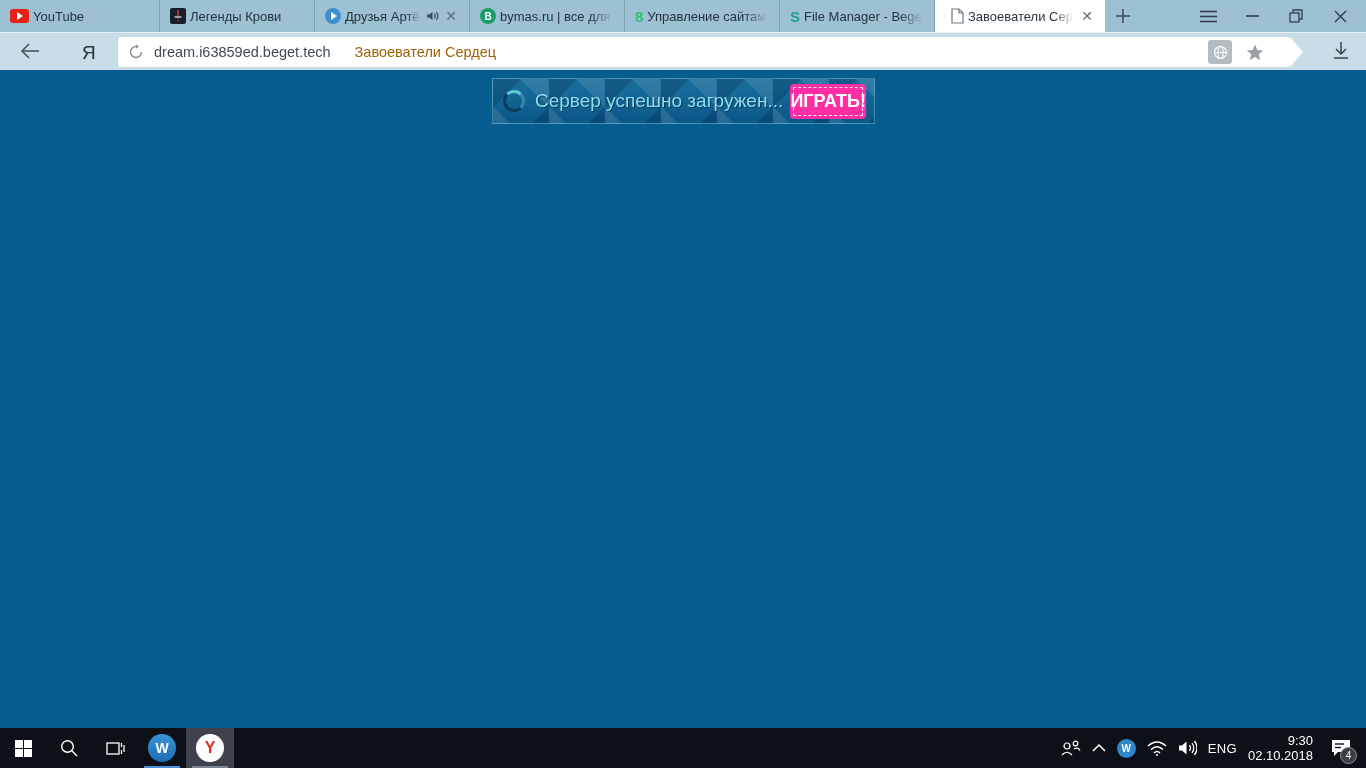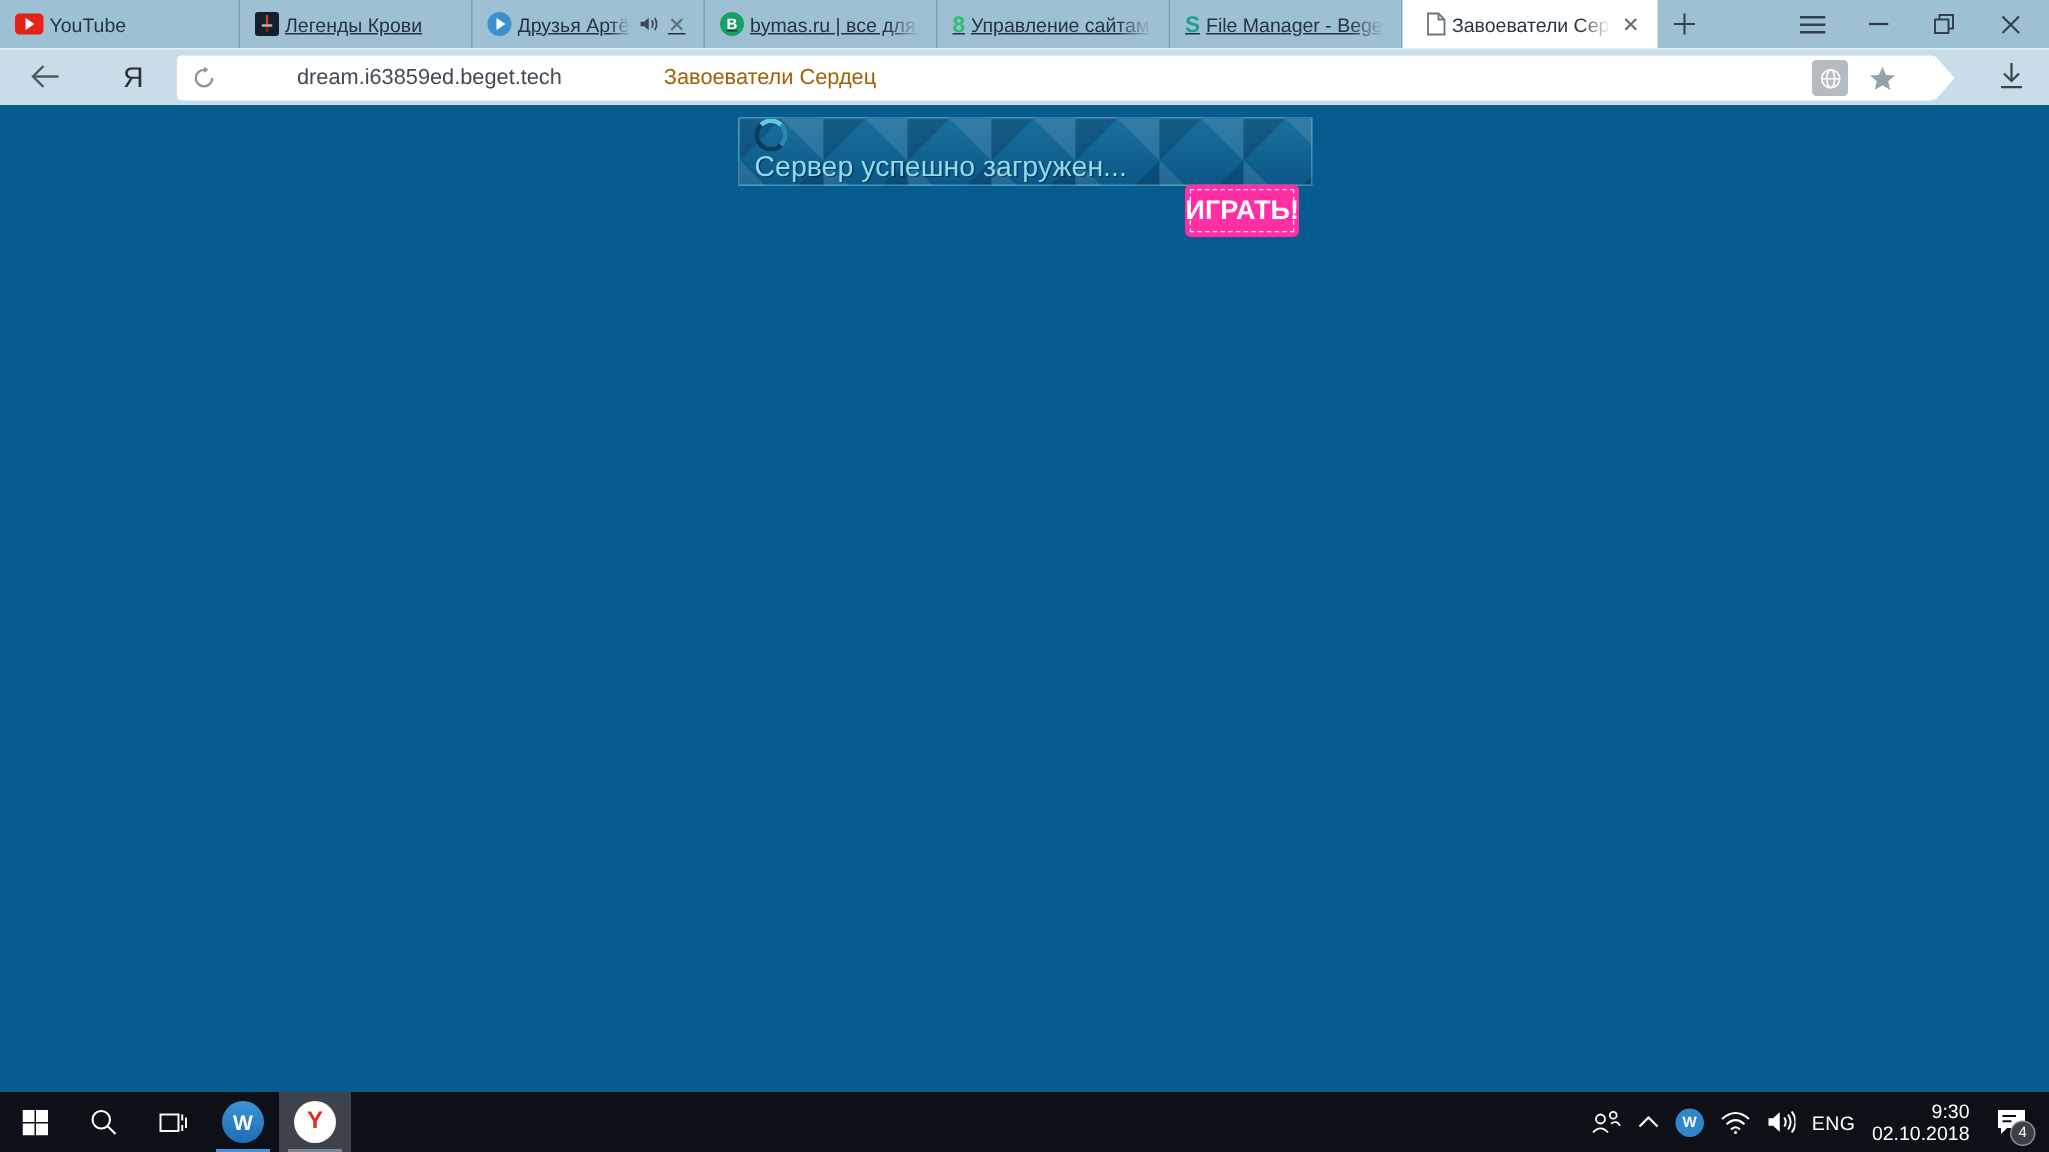--- a/index.html
+++ b/index.html
@@ -10,21 +10,21 @@
   .tabstrip { height:32px; background:#9dc0d3; display:flex; align-items:stretch; }
   .tab { display:flex; align-items:center; gap:4px; padding:0 10px;
          font-size:13px; color:#243340; border-right:1px solid rgba(55,85,105,.28);
          min-width:0; cursor:default; }
   .tab.inactive { background:transparent; }
   .tab.active { background:#fff; border-right:none; color:#2a3540; }
   .tab .label { white-space:nowrap; overflow:hidden; flex:1;
                 -webkit-mask-image:linear-gradient(90deg,#000 80%,transparent 99%);
                 mask-image:linear-gradient(90deg,#000 80%,transparent 99%); }
   .t-youtube { width:160px; }
-  .t-std     { width:155px;text-decoration:underline; }
+  .t-std     { width:155px; }
   .t-active  { width:170px;padding-left:16px; }
   .favicon { flex:0 0 auto; display:flex; align-items:center; justify-content:center; }
   .yt-icon { width:19px; height:14px; background:#e62117; border-radius:3px;
              display:flex; align-items:center; justify-content:center; }
   .yt-icon::after { content:''; border-left:6px solid #fff; border-top:4px solid transparent; border-bottom:4px solid transparent; }
   .sword-icon { width:16px; height:16px; background:#15202e; border-radius:2px;
                 display:flex; align-items:center; justify-content:center; }
   .play-icon { width:16px; height:16px; border-radius:50%; background:#3e8fd0;
                display:flex; align-items:center; justify-content:center; }
   .play-icon::after { content:''; border-left:6px solid #fff; border-top:4px solid transparent; border-bottom:4px solid transparent; margin-left:2px; }
@@ -36,42 +36,42 @@
   .tab-audio { flex:0 0 auto; }
   .newtab-btn { width:36px; display:flex; align-items:center; justify-content:center; color:#33404c; }
   .win-controls { margin-left:auto; display:flex; align-items:stretch; padding-right:4px; }
   .win-btn { width:44px; display:flex; align-items:center; justify-content:center; color:#323f4a; }
 
   
   .toolbar { position:relative; height:38px; background:#c9dde8; border-top:1px solid #e2eef4; }
   .nav-back { position:absolute; left:20px; top:9px; }
   .ya-logo { position:absolute; left:82px; top:9px; font-size:19px; color:#2b3138; }
   .url-box { position:absolute; left:118px; top:4px; width:1172px; height:30px;
-             background:#fff; border-radius:3px; display:flex; align-items:center; padding:0 10px;gap:44px; }
+             background:#fff; border-radius:3px; display:flex; align-items:center; padding:0 10px; }
   .url-box::after { content:''; position:absolute; right:-13px; top:0;
                     border-top:15px solid transparent; border-bottom:15px solid transparent;
                     border-left:13px solid #fff; }
   .url-text { font-size:14.5px; color:#3f4a53; margin-left:10px; }
   .page-title-text { font-size:14.5px; color:#a16207; margin-left:24px; }
   .url-right { margin-left:auto; display:flex; align-items:center; gap:14px; padding-right:16px; }
   .globe-badge { width:24px; height:24px; background:#b4bcc2; border-radius:3px;
                  display:flex; align-items:center; justify-content:center; }
   .dl-icon { position:absolute; left:1332px; top:8px; }
 
   
   .page { position:relative; height:658px; background:#065c8e; }
   .banner { position:absolute; left:492px; top:8px; width:383px; height:46px;
             border:1px solid rgba(125,195,225,.45);
-            display:flex; 
+            display:flex; align-items:center;
             background-color:#0d6191;
             background-image:
               linear-gradient(45deg, rgba(255,255,255,.10) 25%, transparent 25.5%, transparent 74.5%, rgba(255,255,255,.10) 75%),
               linear-gradient(-45deg, rgba(0,25,55,.22) 25%, transparent 25.5%, transparent 74.5%, rgba(0,25,55,.22) 75%),
               linear-gradient(180deg,#1a6f9e,#0b5887);
-            background-size:56px 56px,56px 56px,100% 100%;flex-direction:column; }
+            background-size:56px 56px,56px 56px,100% 100%; }
   .spinner { flex:0 0 auto; width:22px; height:22px; margin-left:10px; border-radius:50%;
              border:3px solid #0a3c5f; border-top-color:#5fcbdc; border-right-color:#2c8aa8; }
   .status-text { color:#8edcee; font-size:19px; margin-left:10px; white-space:nowrap;
                  text-shadow:1px 1px 0 rgba(0,25,50,.55); }
   .play-btn { margin-left:auto; margin-right:8px; background:#ff2ea4; color:#fff;
               font-family:"Liberation Sans",sans-serif; font-weight:bold; font-size:18px;
               padding:7px 0; border:none; border-radius:4px;
               outline:1px dashed rgba(255,255,255,.9); outline-offset:-4px; cursor:pointer; }
 
   

